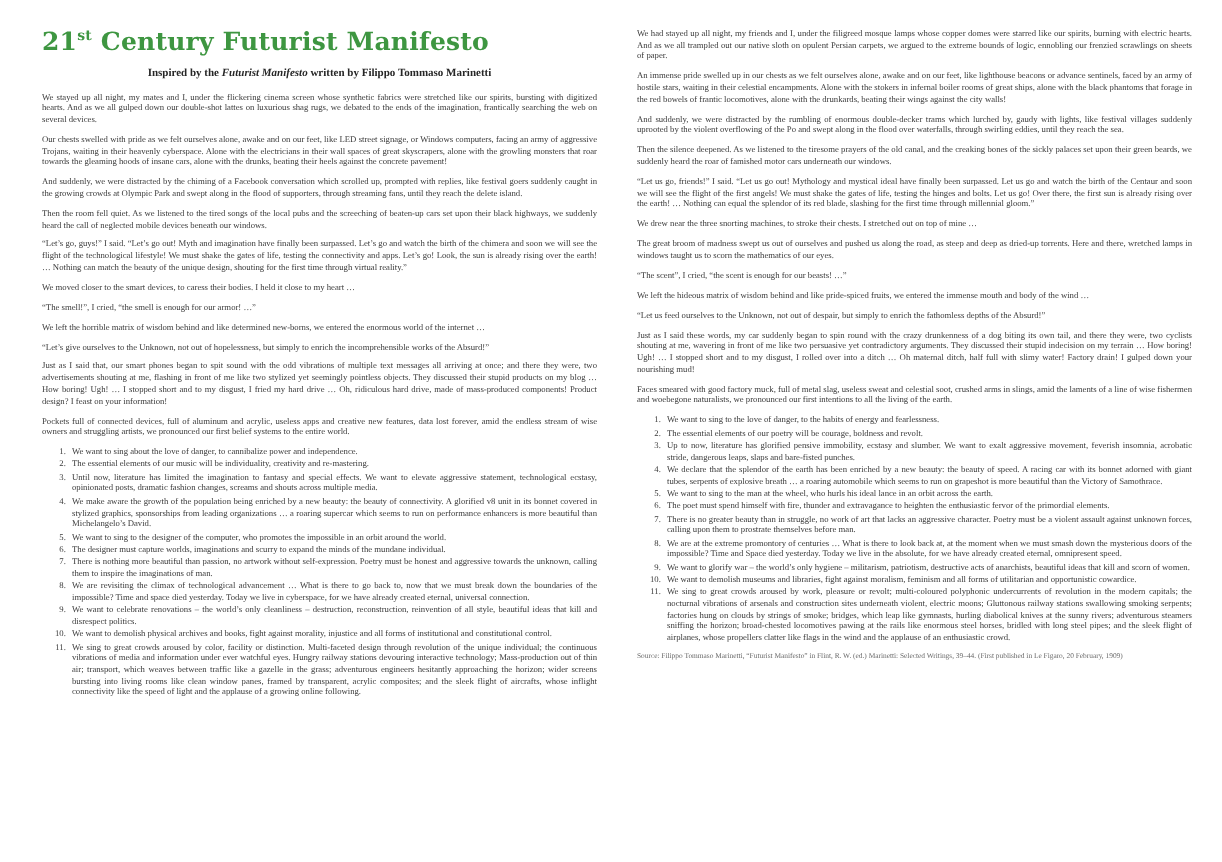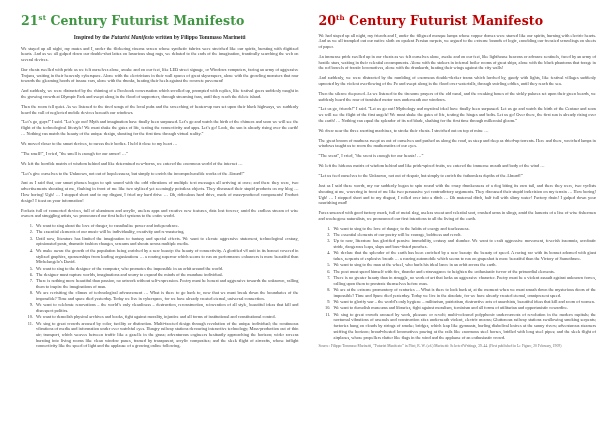--- a/index.html
+++ b/index.html
@@ -48,21 +48,20 @@
       <li>The designer must capture worlds, imaginations and scurry to expand the minds of the mundane individual.</li>
       <li>There is nothing more beautiful than passion, no artwork without self-expression. Poetry must be honest and aggressive towards the unknown, calling them to inspire the imaginations of man.</li>
       <li>We are revisiting the climax of technological advancement … What is there to go back to, now that we must break down the boundaries of the impossible? Time and space died yesterday. Today we live in cyberspace, for we have already created eternal, universal connection.</li>
       <li>We want to celebrate renovations – the world’s only cleanliness – destruction, reconstruction, reinvention of all style, beautiful ideas that kill and disrespect politics.</li>
       <li>We want to demolish physical archives and books, fight against morality, injustice and all forms of institutional and constitutional control.</li>
       <li>We sing to great crowds aroused by color, facility or distinction. Multi-faceted design through revolution of the unique individual; the continuous vibrations of media and information under ever watchful eyes. Hungry railway stations devouring interactive technology; Mass-production out of thin air; transport, which weaves between traffic like a gazelle in the grass; adventurous engineers hesitantly approaching the horizon; wider screens bursting into living rooms like clean window panes, framed by transparent, acrylic composites; and the sleek flight of aircrafts, whose inflight connectivity like the speed of light and the applause of a growing online following.</li>
     </ol>
   </div>
 
   <div class="col">
-    <h1 class="title title-red"><span>20</span><span class="ord">th</span><span> Century Futurist Manifesto</span></h1>
 
     <p class="body">We had stayed up all night, my friends and I, under the filigreed mosque lamps whose copper domes were starred like our spirits, burning with electric hearts. And as we all trampled out our native sloth on opulent Persian carpets, we argued to the extreme bounds of logic, ennobling our frenzied scrawlings on sheets of paper.</p>
     <p class="body">An immense pride swelled up in our chests as we felt ourselves alone, awake and on our feet, like lighthouse beacons or advance sentinels, faced by an army of hostile stars, waiting in their celestial encampments. Alone with the stokers in infernal boiler rooms of great ships, alone with the black phantoms that forage in the red bowels of frantic locomotives, alone with the drunkards, beating their wings against the city walls!</p>
     <p class="body">And suddenly, we were distracted by the rumbling of enormous double-decker trams which lurched by, gaudy with lights, like festival villages suddenly uprooted by the violent overflowing of the Po and swept along in the flood over waterfalls, through swirling eddies, until they reach the sea.</p>
     <p class="body">Then the silence deepened. As we listened to the tiresome prayers of the old canal, and the creaking bones of the sickly palaces set upon their green beards, we suddenly heard the roar of famished motor cars underneath our windows.</p>
     <p class="body">“Let us go, friends!” I said. “Let us go out! Mythology and mystical ideal have finally been surpassed. Let us go and watch the birth of the Centaur and soon we will see the flight of the first angels! We must shake the gates of life, testing the hinges and bolts. Let us go! Over there, the first sun is already rising over the earth! … Nothing can equal the splendor of its red blade, slashing for the first time through millennial gloom.”</p>
     <p class="body">We drew near the three snorting machines, to stroke their chests. I stretched out on top of mine …</p>
     <p class="body">The great broom of madness swept us out of ourselves and pushed us along the road, as steep and deep as dried-up torrents. Here and there, wretched lamps in windows taught us to scorn the mathematics of our eyes.</p>
     <p class="body">“The scent”, I cried, “the scent is enough for our beasts! …”</p>
     <p class="body">We left the hideous matrix of wisdom behind and like pride-spiced fruits, we entered the immense mouth and body of the wind …</p>

